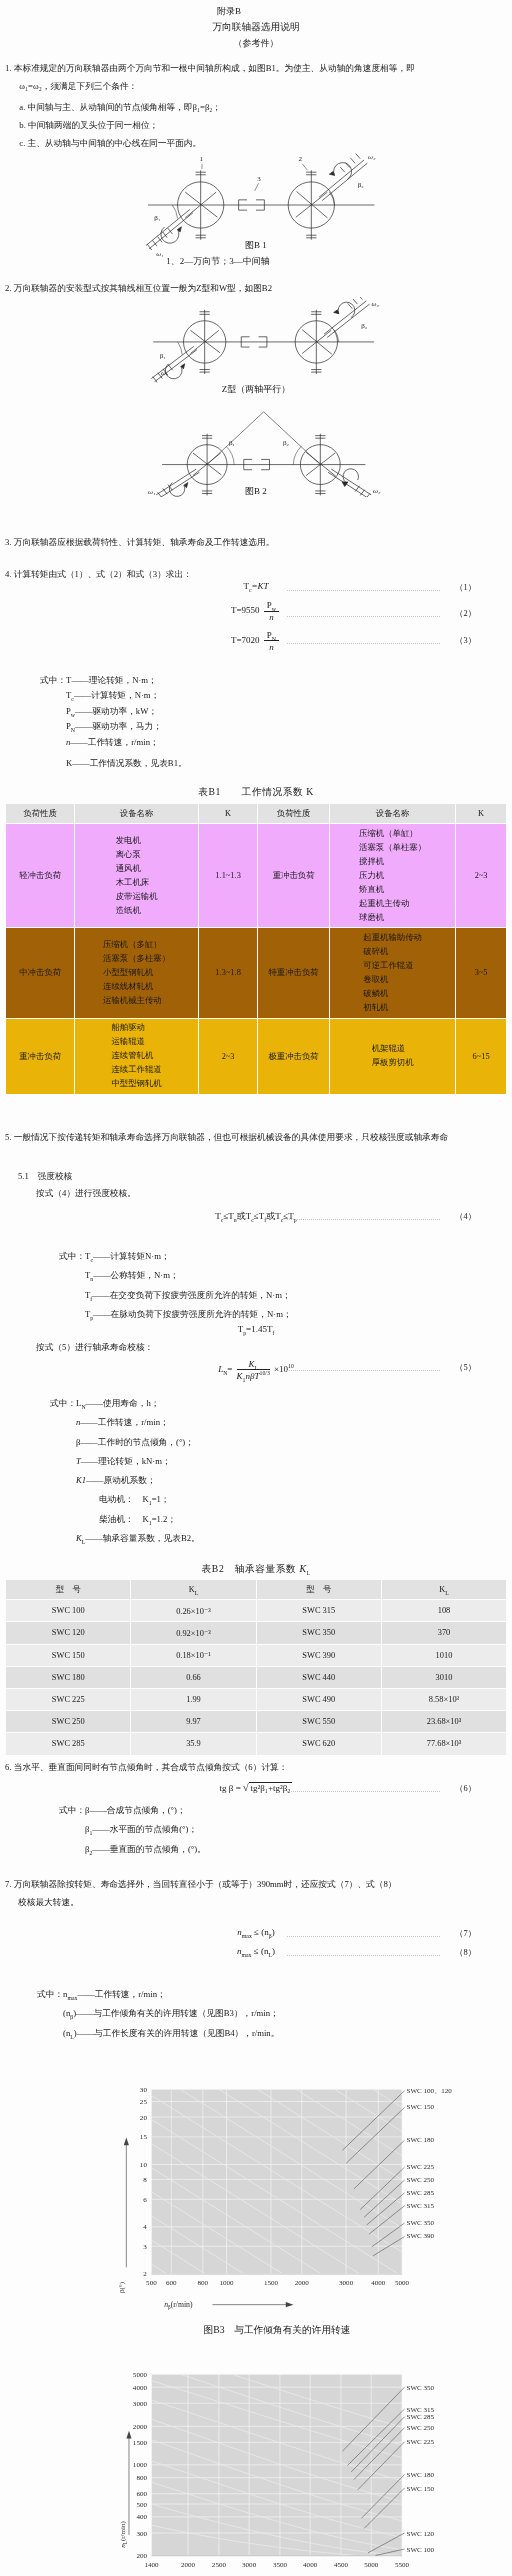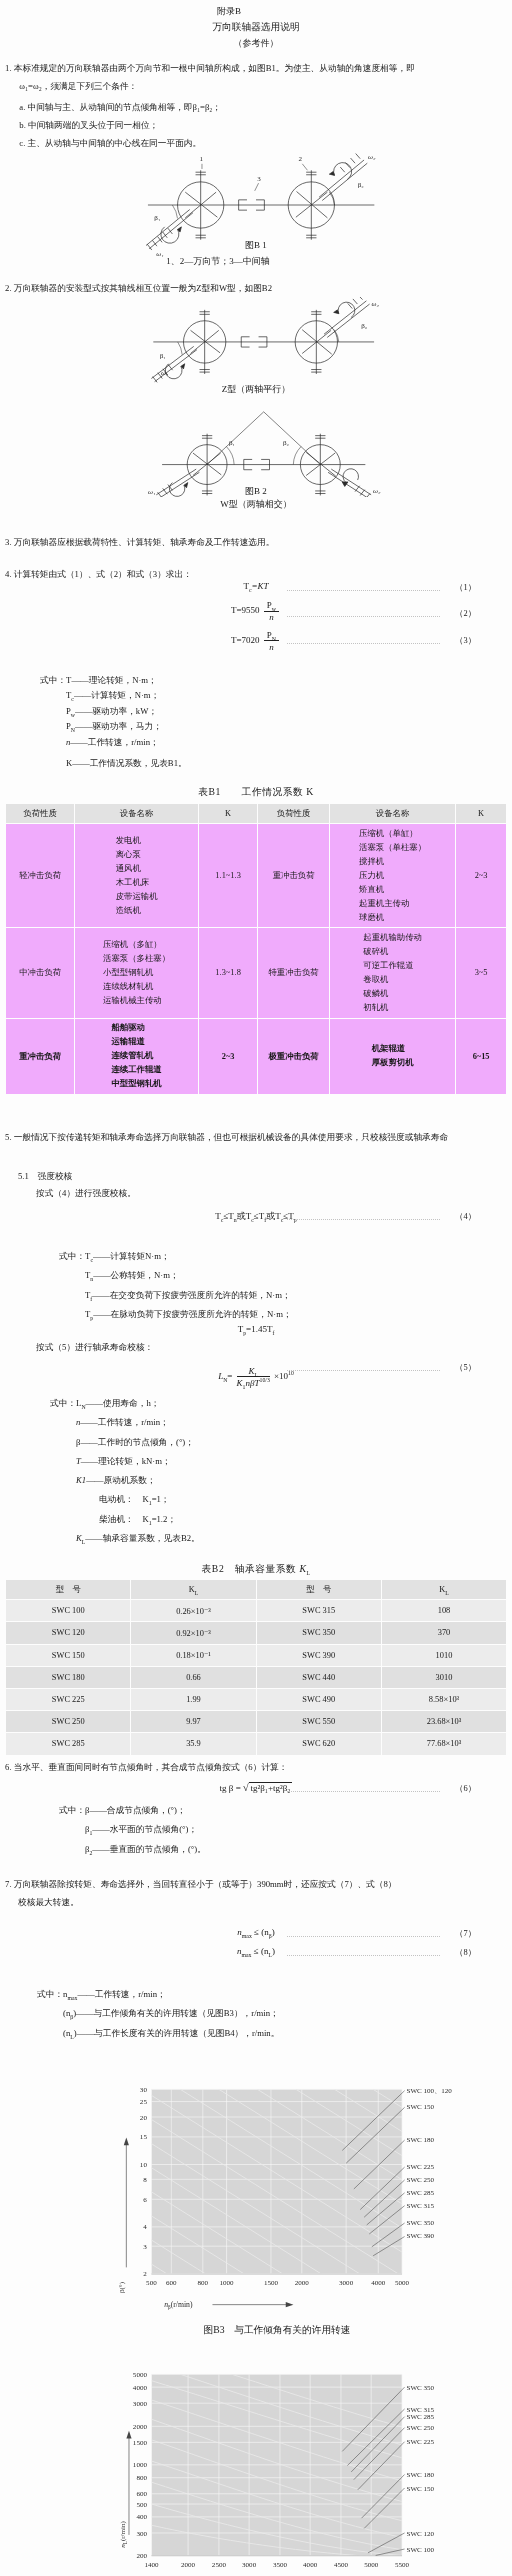--- a/index.html
+++ b/index.html
@@ -26,22 +26,22 @@
   .defs{position:absolute;font-size:8.7px;}
   .defrow{line-height:15.4px;font-family:Liberation Serif, serif;}
   .defs.wide .defrow{line-height:19.3px;}
   .defrow.ind{padding-left:26px;}
   .defrow.ind2{padding-left:49px;}
   
   table.doc{border-collapse:collapse;table-layout:fixed;font-size:8.4px;}
   table.doc td,table.doc th{border:1.3px solid #fdfdfd;padding:2.6px 1.3px;text-align:center;vertical-align:middle;font-weight:normal;}
   table.doc th{background:#e2e2e2;height:14px;}
   table.b1 tr.r1 td{background:#f0abfc;}
-  table.b1 tr.r2 td{background:#f0abfc;}
-  table.b1 tr.r3 td{background:#f0abfc;font-weight:bold;}
+  table.b1 tr.r2 td{background:#a16207;}
+  table.b1 tr.r3 td{background:#eab308;}
   .eqlist{display:inline-block;text-align:left;white-space:pre-line;line-height:14px;}
   table.b2 td{height:16px;}
   table.b2 tr.odd td{background:#ececec;}
   table.b2 tr.even td{background:#e0e0e0;}
   .tcap{position:absolute;width:502px;left:5.1px;text-align:center;font-size:9.7px;letter-spacing:0.6px;}
   .cap{position:absolute;text-align:center;font-size:9px;}
   svg text{font-family:"Liberation Serif","DejaVu Serif",serif;fill:#2a2a2a;}
 </style>
 </head>
 <body>
@@ -141,21 +141,20 @@
       <path d="M538,128 a12,12 0 1 1 18,-4"></path>
       <path d="M536,134 l-4,-7 9,0 z" fill="#2a2a2a"></path>
       <path d="M352,72 A42,42 0 0 1 364,100" stroke-width="0.8"></path>
       <path d="M468,72 A42,42 0 0 0 456,100" stroke-width="0.8"></path>
     </g>
     <text x="356" y="70" font-size="11">β₁</text>
     <text x="440" y="70" font-size="11">β₂</text>
     <text x="230" y="146" font-size="11" font-style="italic">ω₁</text>
     <text x="580" y="144" font-size="11" font-style="italic">ω₂</text>
   </svg>
-  <div class="cap" style="top:498px;left:0;width:512px;">W型（两轴相交）</div>
   <div class="cap" style="top:485px;left:0;width:512px;">图B 2</div>
 
   <div class="abs" style="top:537px;left:5.1px;">3. 万向联轴器应根据载荷特性、计算转矩、轴承寿命及工作转速选用。</div>
   <div class="abs" style="top:569px;left:5.1px;">4. 计算转矩由式（1）、式（2）和式（3）求出：</div>
 
   <div class="fx" style="top:581px;">
     <span>T</span><sub>c</sub><span class="it">=KT</span>
     <span class="dots"></span>
     <span class="f-num">（1）</span>
   </div>
@@ -282,21 +281,21 @@
   </div>
 
   <div class="abs" style="top:1342px;left:36px;">按式（5）进行轴承寿命校核：</div>
 
   <div class="fx tall" style="top:1354px;">
     <span class="it" style="display:inline-block;margin-top:7.7px;">L</span><sub>N</sub><span style="display:inline-block;margin-top:7.7px;">=</span>
     <span class="frac">
       <span class="ft"><span class="it">K</span><sub>L</sub></span>
       <span class="fb"><span class="it">K</span><sub>1</sub><span class="it">nβT</span><sup>10/3</sup></span>
     </span>
-    <span style="display:inline-block;margin-top:17px;">×10</span><sup>10</sup>
+    <span style="display:inline-block;margin-top:10px;">×10</span><sup>10</sup>
     <span class="dots"></span>
     <span class="f-num">（5）</span>
   </div>
 
   <div class="defs wide" style="top:1394px;left:50px;">
     <div class="defrow"><span>式中：L</span><sub>N</sub><span>——使用寿命，h；</span></div>
     <div class="defrow ind"><span class="it">n</span><sub></sub><span>——工作转速，r/min；</span></div>
     <div class="defrow ind"><span>β</span><sub></sub><span>——工作时的节点倾角，(°)；</span></div>
     <div class="defrow ind"><span class="it">T</span><sub></sub><span>——理论转矩，kN·m；</span></div>
     <div class="defrow ind"><span class="it">K1</span><sub></sub><span>——原动机系数；</span></div>

